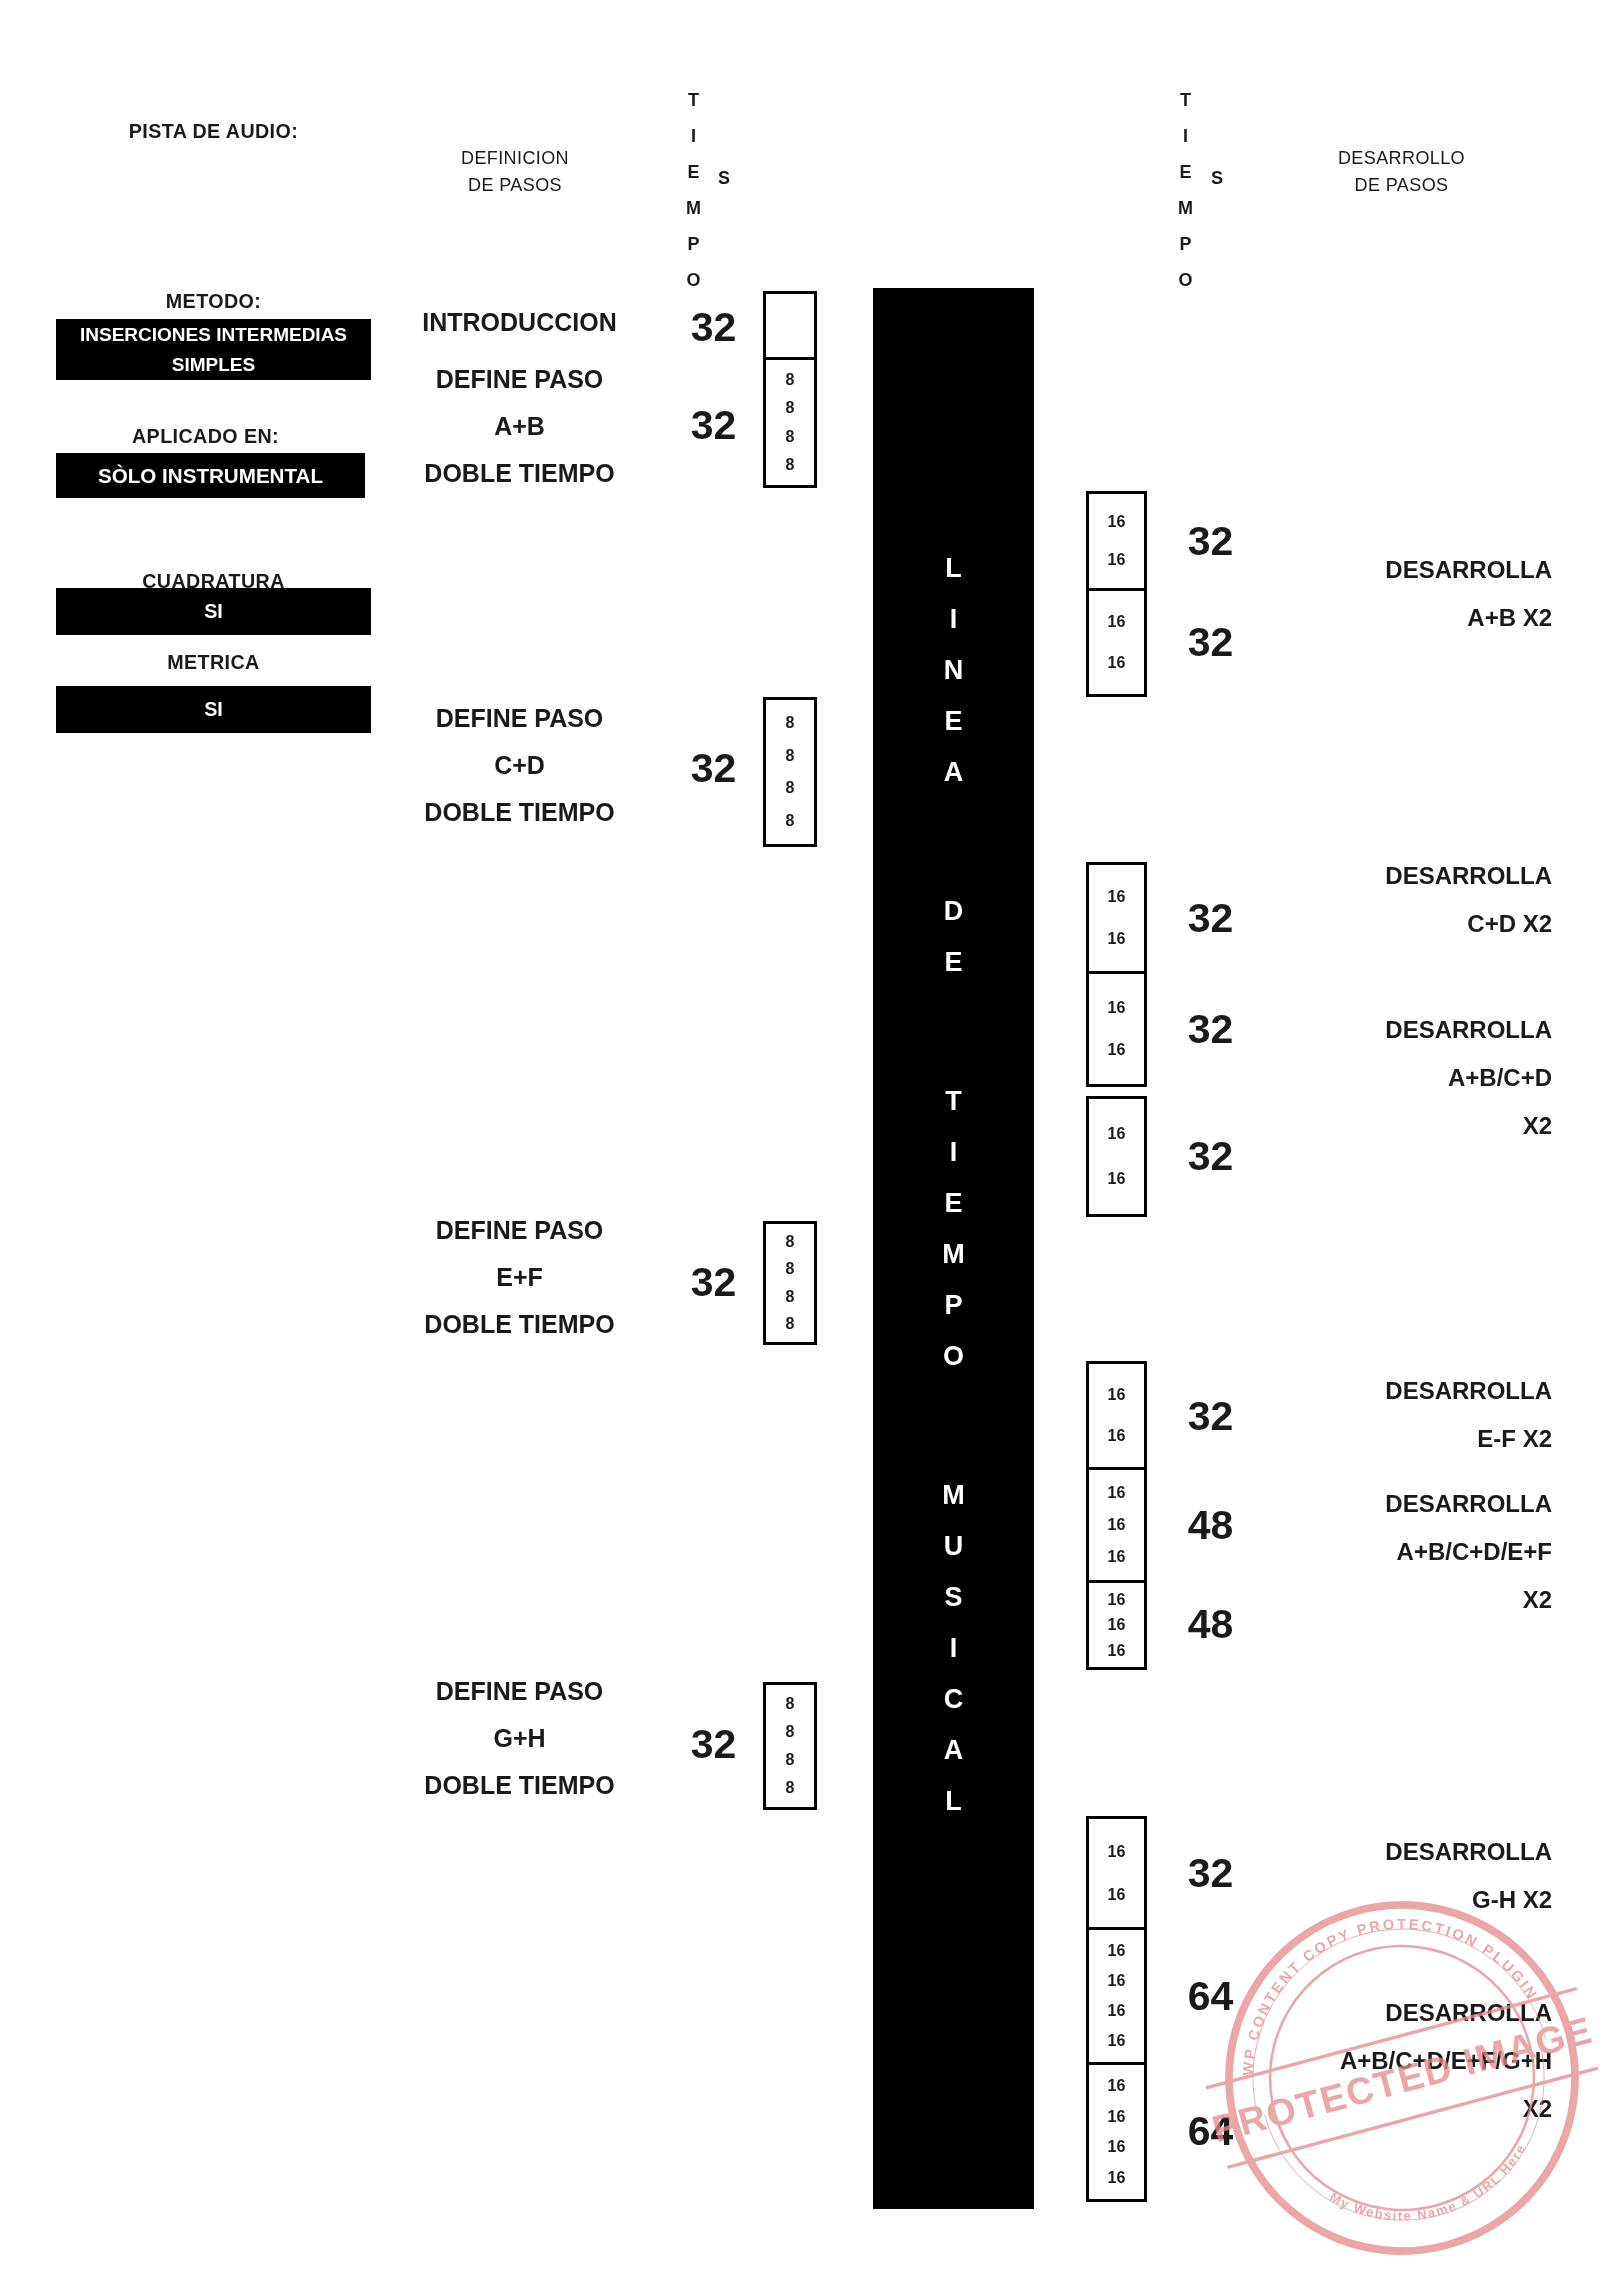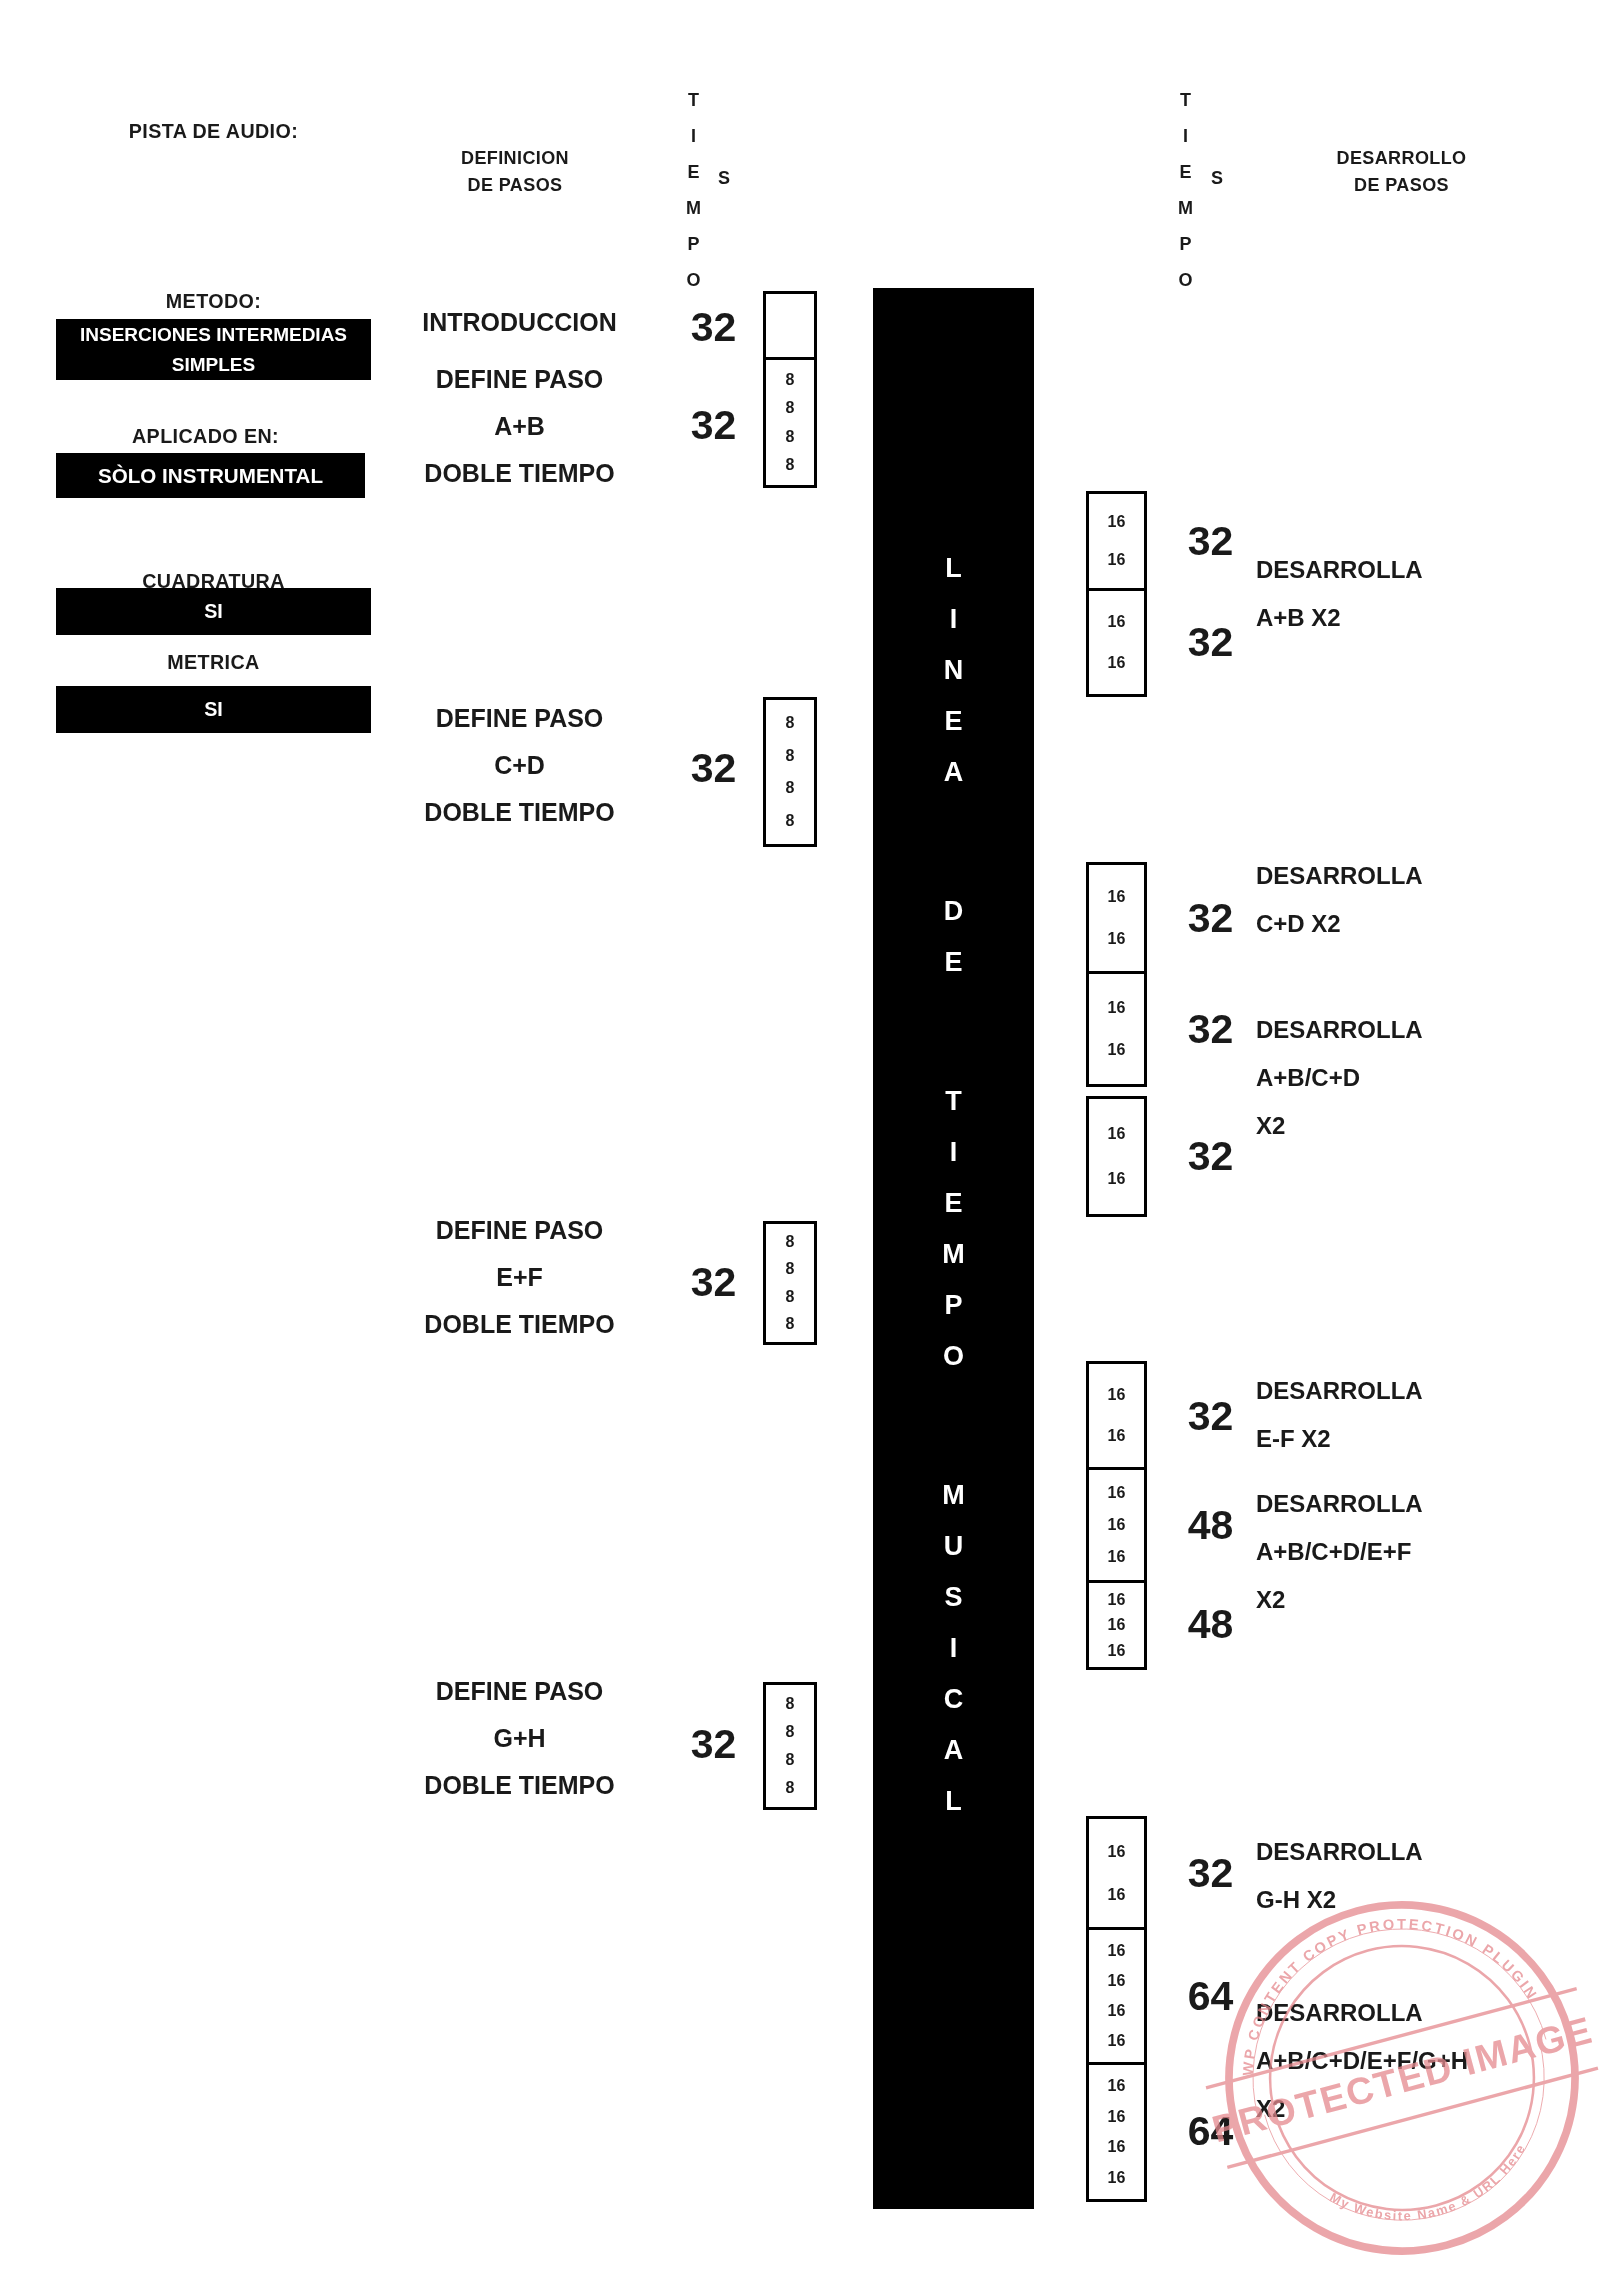--- a/index.html
+++ b/index.html
@@ -1,20 +1,20 @@
 <!DOCTYPE html>
 <html style="font-size:14.3px"><head>
 <meta charset="utf-8">
 <style>
   html,body { margin:0; padding:0; background:#ffffff; }
   body { font-family:"Liberation Sans", sans-serif; color:#1a1a1a; }
   .page { position:relative; width:1622px; height:2293px; background:#fff; overflow:hidden; }
 
   .lbl { position:absolute; font-weight:700; font-size:19.7px; line-height:27px; text-align:center; letter-spacing:0.4px; }
-  .small-head { position:absolute; font-weight:700; font-size:18px; line-height:27px; text-align:center; letter-spacing:0.4px; }
+  .small-head { position:absolute; font-weight:400; font-size:18px; line-height:27px; text-align:center; letter-spacing:0.4px; }
 
   .blackbox { position:absolute; background:#000; color:#fff; display:flex; flex-direction:column;
               align-items:center; justify-content:center; font-weight:700; text-align:center;
               box-sizing:border-box; }
 
   .defblock { position:absolute; font-weight:700; font-size:25px; line-height:47px; text-align:center; }
 
   .vhead { position:absolute; width:29px; font-size:18px; font-weight:700; line-height:36px; text-align:center; }
   .vhead-s { position:absolute; font-size:18px; font-weight:700; }
 
@@ -25,21 +25,21 @@
           display:flex; flex-direction:column; justify-content:space-evenly; align-items:center;
           font-size:16px; font-weight:600; }
   .mbox.r { width:61px;align-items:center; }
 
   .timeline-bar { position:absolute; background:#000; color:#fff; display:flex; flex-direction:column;
                   align-items:center; padding-top:255px; box-sizing:border-box; gap:88px;
                   font-weight:700; font-size:27px; }
   .tl-word { text-align:center; line-height:51px; }
   .vletter { display:block; text-align:center; }
 
-  .devlabel { position:absolute; left:1256px; width:296px; text-align:left; font-weight:700;
+  .devlabel { position:absolute; left:1256px; width:296px; text-align:right; font-weight:700;
               font-size:24px; line-height:48px; }
 
   .stamp { position:absolute; opacity:.75; pointer-events:none; }
 </style>
 </head>
 <body>
 
 <div class="page">
 
   <div class="lbl" style="left:56px;top:118px;width:315px">PISTA DE AUDIO:</div>

